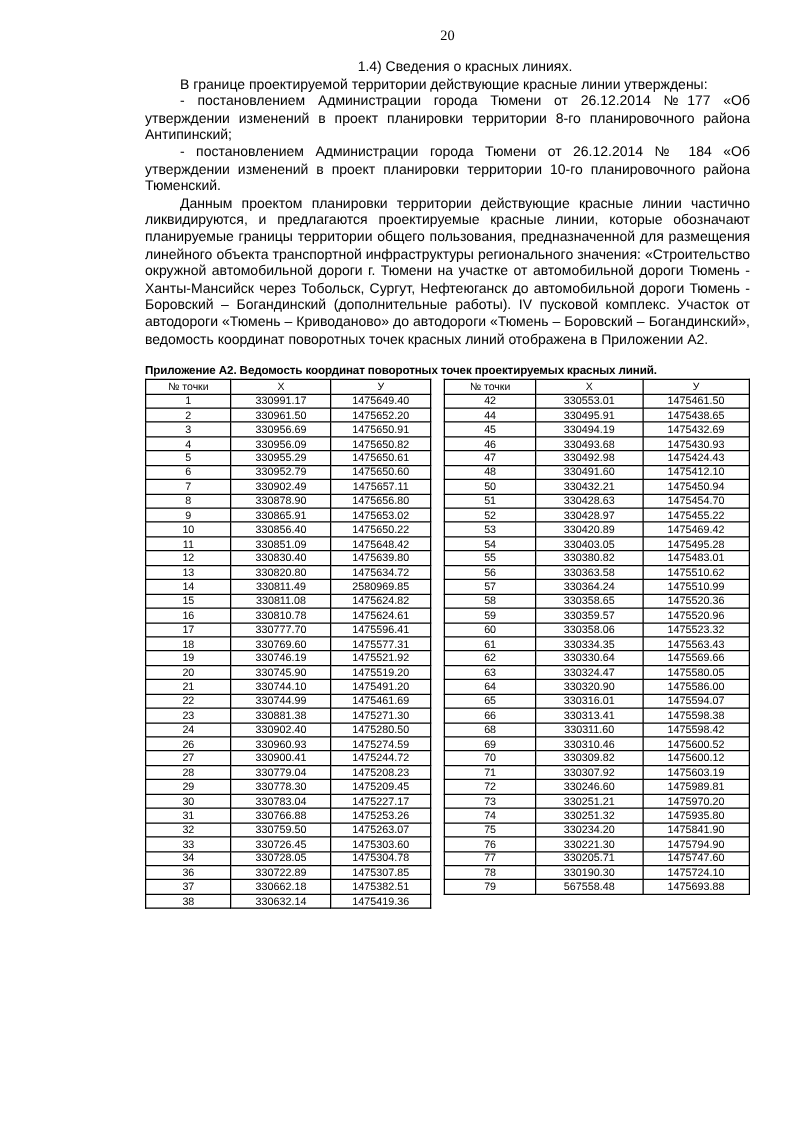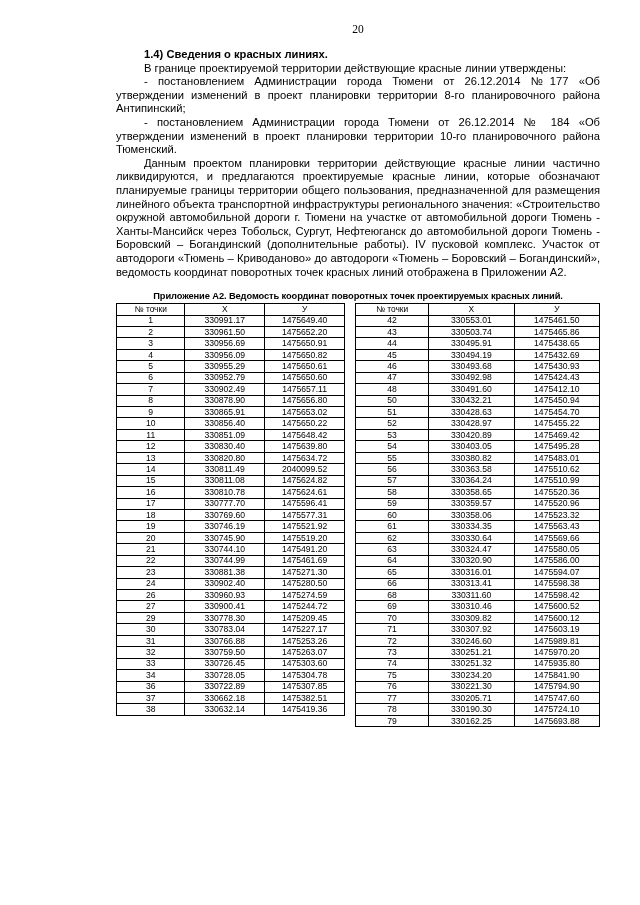--- a/index.html
+++ b/index.html
@@ -31,34 +31,34 @@
     margin: 0 0 12px 0;
   }
   .body-text {
     font-size: 11.2px;
     line-height: 13.6px;
     text-align: justify;
     text-justify: inter-word;
     margin: 0;
   }
   .body-text.heading {
-    font-weight: bold;
+    font-weight: normal;
     text-indent: 28px;
-    text-align: left;
+    text-align: center;
   }
   .body-text.indent {
     text-indent: 28px;
   }
   .para-block {
     margin-bottom: 0px;
   }
   .tables-caption {
     font-size: 9.3px;
     font-weight: bold;
-    text-align: center;
+    text-align: left;
     margin: 12px 0 2px 0;
     letter-spacing: -0.1px;
   }
   .tables-row {
     display: flex;
     justify-content: space-between;
     align-items: flex-start;
     width: 100%;
   }
   table.coords {
@@ -180,21 +180,21 @@
             <td>1475639.80</td>
           </tr>
           <tr>
             <td>13</td>
             <td>330820.80</td>
             <td>1475634.72</td>
           </tr>
           <tr>
             <td>14</td>
             <td>330811.49</td>
-            <td>2040099.52</td>
+            <td>2580969.85</td>
           </tr>
           <tr>
             <td>15</td>
             <td>330811.08</td>
             <td>1475624.82</td>
           </tr>
           <tr>
             <td>16</td>
             <td>330810.78</td>
             <td>1475624.61</td>
@@ -241,20 +241,25 @@
           </tr>
           <tr>
             <td>26</td>
             <td>330960.93</td>
             <td>1475274.59</td>
           </tr>
           <tr>
             <td>27</td>
             <td>330900.41</td>
             <td>1475244.72</td>
+          </tr>
+          <tr>
+            <td>28</td>
+            <td>330779.04</td>
+            <td>1475208.23</td>
           </tr>
           <tr>
             <td>29</td>
             <td>330778.30</td>
             <td>1475209.45</td>
           </tr>
           <tr>
             <td>30</td>
             <td>330783.04</td>
             <td>1475227.17</td>
@@ -310,25 +315,20 @@
           <th>У</th>
         </tr>
       </thead>
       <tbody>
           <tr>
             <td>42</td>
             <td>330553.01</td>
             <td>1475461.50</td>
           </tr>
           <tr>
-            <td>43</td>
-            <td>330503.74</td>
-            <td>1475465.86</td>
-          </tr>
-          <tr>
             <td>44</td>
             <td>330495.91</td>
             <td>1475438.65</td>
           </tr>
           <tr>
             <td>45</td>
             <td>330494.19</td>
             <td>1475432.69</td>
           </tr>
           <tr>
@@ -481,21 +481,21 @@
             <td>330205.71</td>
             <td>1475747.60</td>
           </tr>
           <tr>
             <td>78</td>
             <td>330190.30</td>
             <td>1475724.10</td>
           </tr>
           <tr>
             <td>79</td>
-            <td>330162.25</td>
+            <td>567558.48</td>
             <td>1475693.88</td>
           </tr>
         </tbody>
     </table>
 
   </div>
 
 </div>
 
 </body></html>

